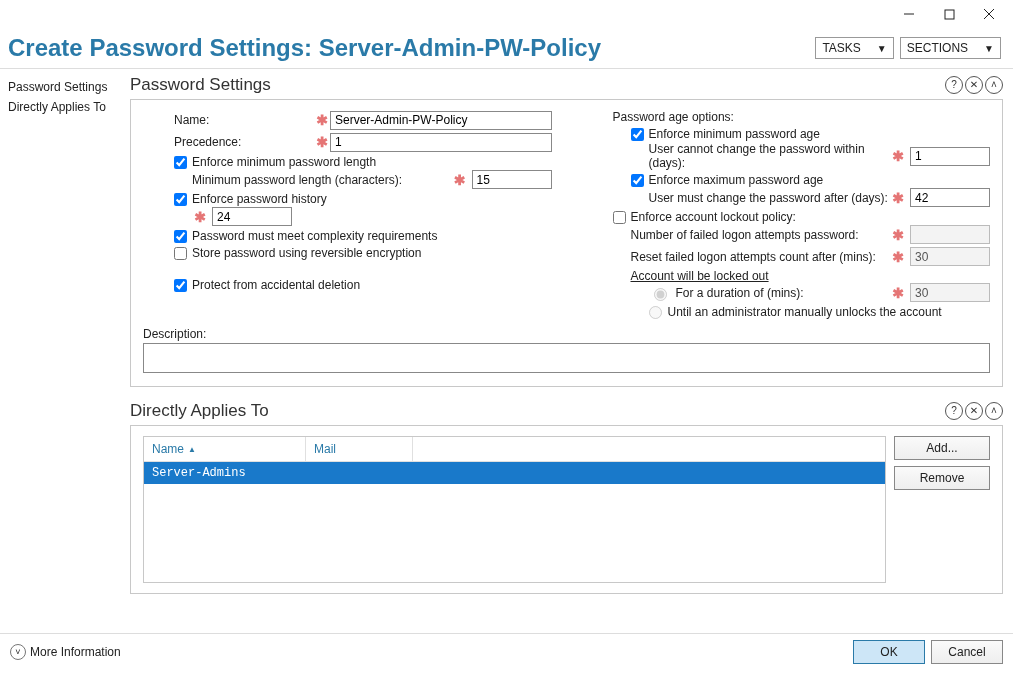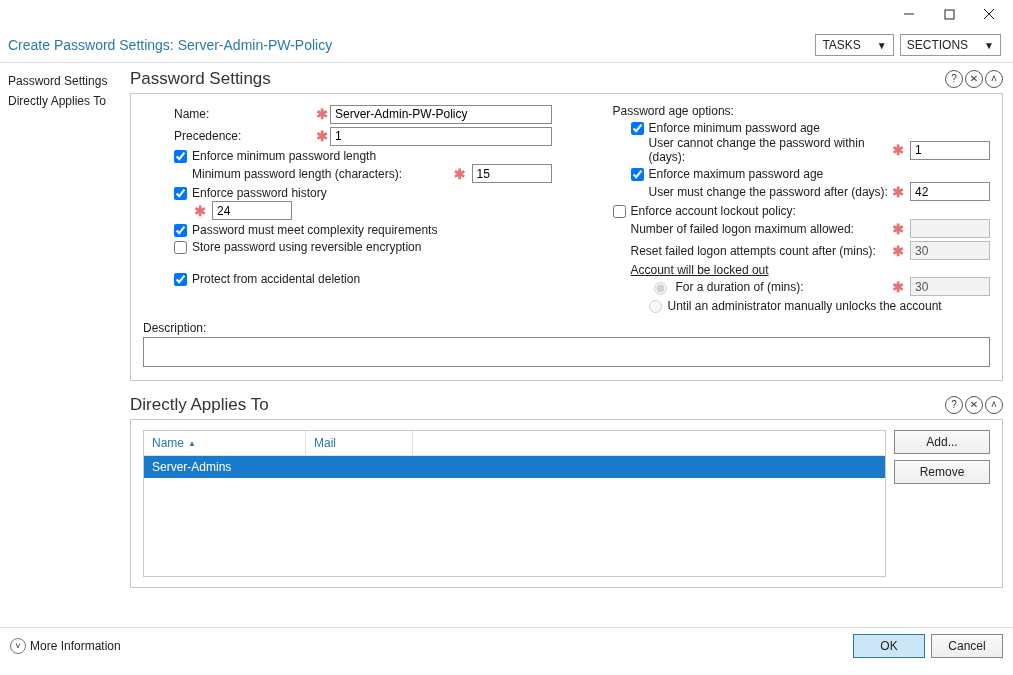--- a/index.html
+++ b/index.html
@@ -33,22 +33,22 @@
   }
   .win-btn svg { stroke: #222; }
   
   .header-row {
     display: flex;
     align-items: center;
     justify-content: space-between;
     padding: 6px 12px 6px 8px;
   }
   .header-title {
-    font-size: 14px;
-    font-weight: 400;
+    font-size: 24px;
+    font-weight: 700;
     color: #2a7aa8;
   }
   .header-buttons { display: flex; gap: 6px; border-radius: 10px; }
   .hdr-dd {
     border: 1px solid #999;
     background: #fff;
     padding: 1px 6px;
     display: flex;
     align-items: center;
     gap: 16px;
@@ -228,20 +228,21 @@
     align-items:center;
     gap:4px;
   }
   .tbl-hdr .th.first { width: 145px; }
   .tbl-hdr .th.last { flex: 1; border-right:none; }
   .sort-ind { color:#2a7aa8; font-size:8px; }
   .tbl-row {
     background: #1979ca;
     color: #fff;
     padding: 4px 8px;
+    font-family: Liberation Mono, monospace;
   }
   .side-btns {
     display: flex;
     flex-direction: column;
     gap: 6px;
     width: 96px;
   }
   .btn {
     border: 1px solid #888;
     background: linear-gradient(#fafafa,#eee);
@@ -410,21 +411,21 @@
               <span class="asterisk">✱</span>
               <input class="txt small" type="text" value="42" style="">
             </span>
           </div>
 
           <div class="chk-row">
             <input type="checkbox" style="">
             <span>Enforce account lockout policy:</span>
           </div>
           <div class="sub-row">
-            <span class="left">Number of failed logon maximum allowed:</span>
+            <span class="left">Number of failed logon attempts password:</span>
             <span class="right">
               <span class="asterisk">✱</span>
               <input class="txt small disabled" type="text" disabled="" value="" style="">
             </span>
           </div>
           <div class="sub-row">
             <span class="left">Reset failed logon attempts count after (mins):</span>
             <span class="right">
               <span class="asterisk">✱</span>
               <input class="txt small disabled" type="text" disabled="" value="30" style="">

